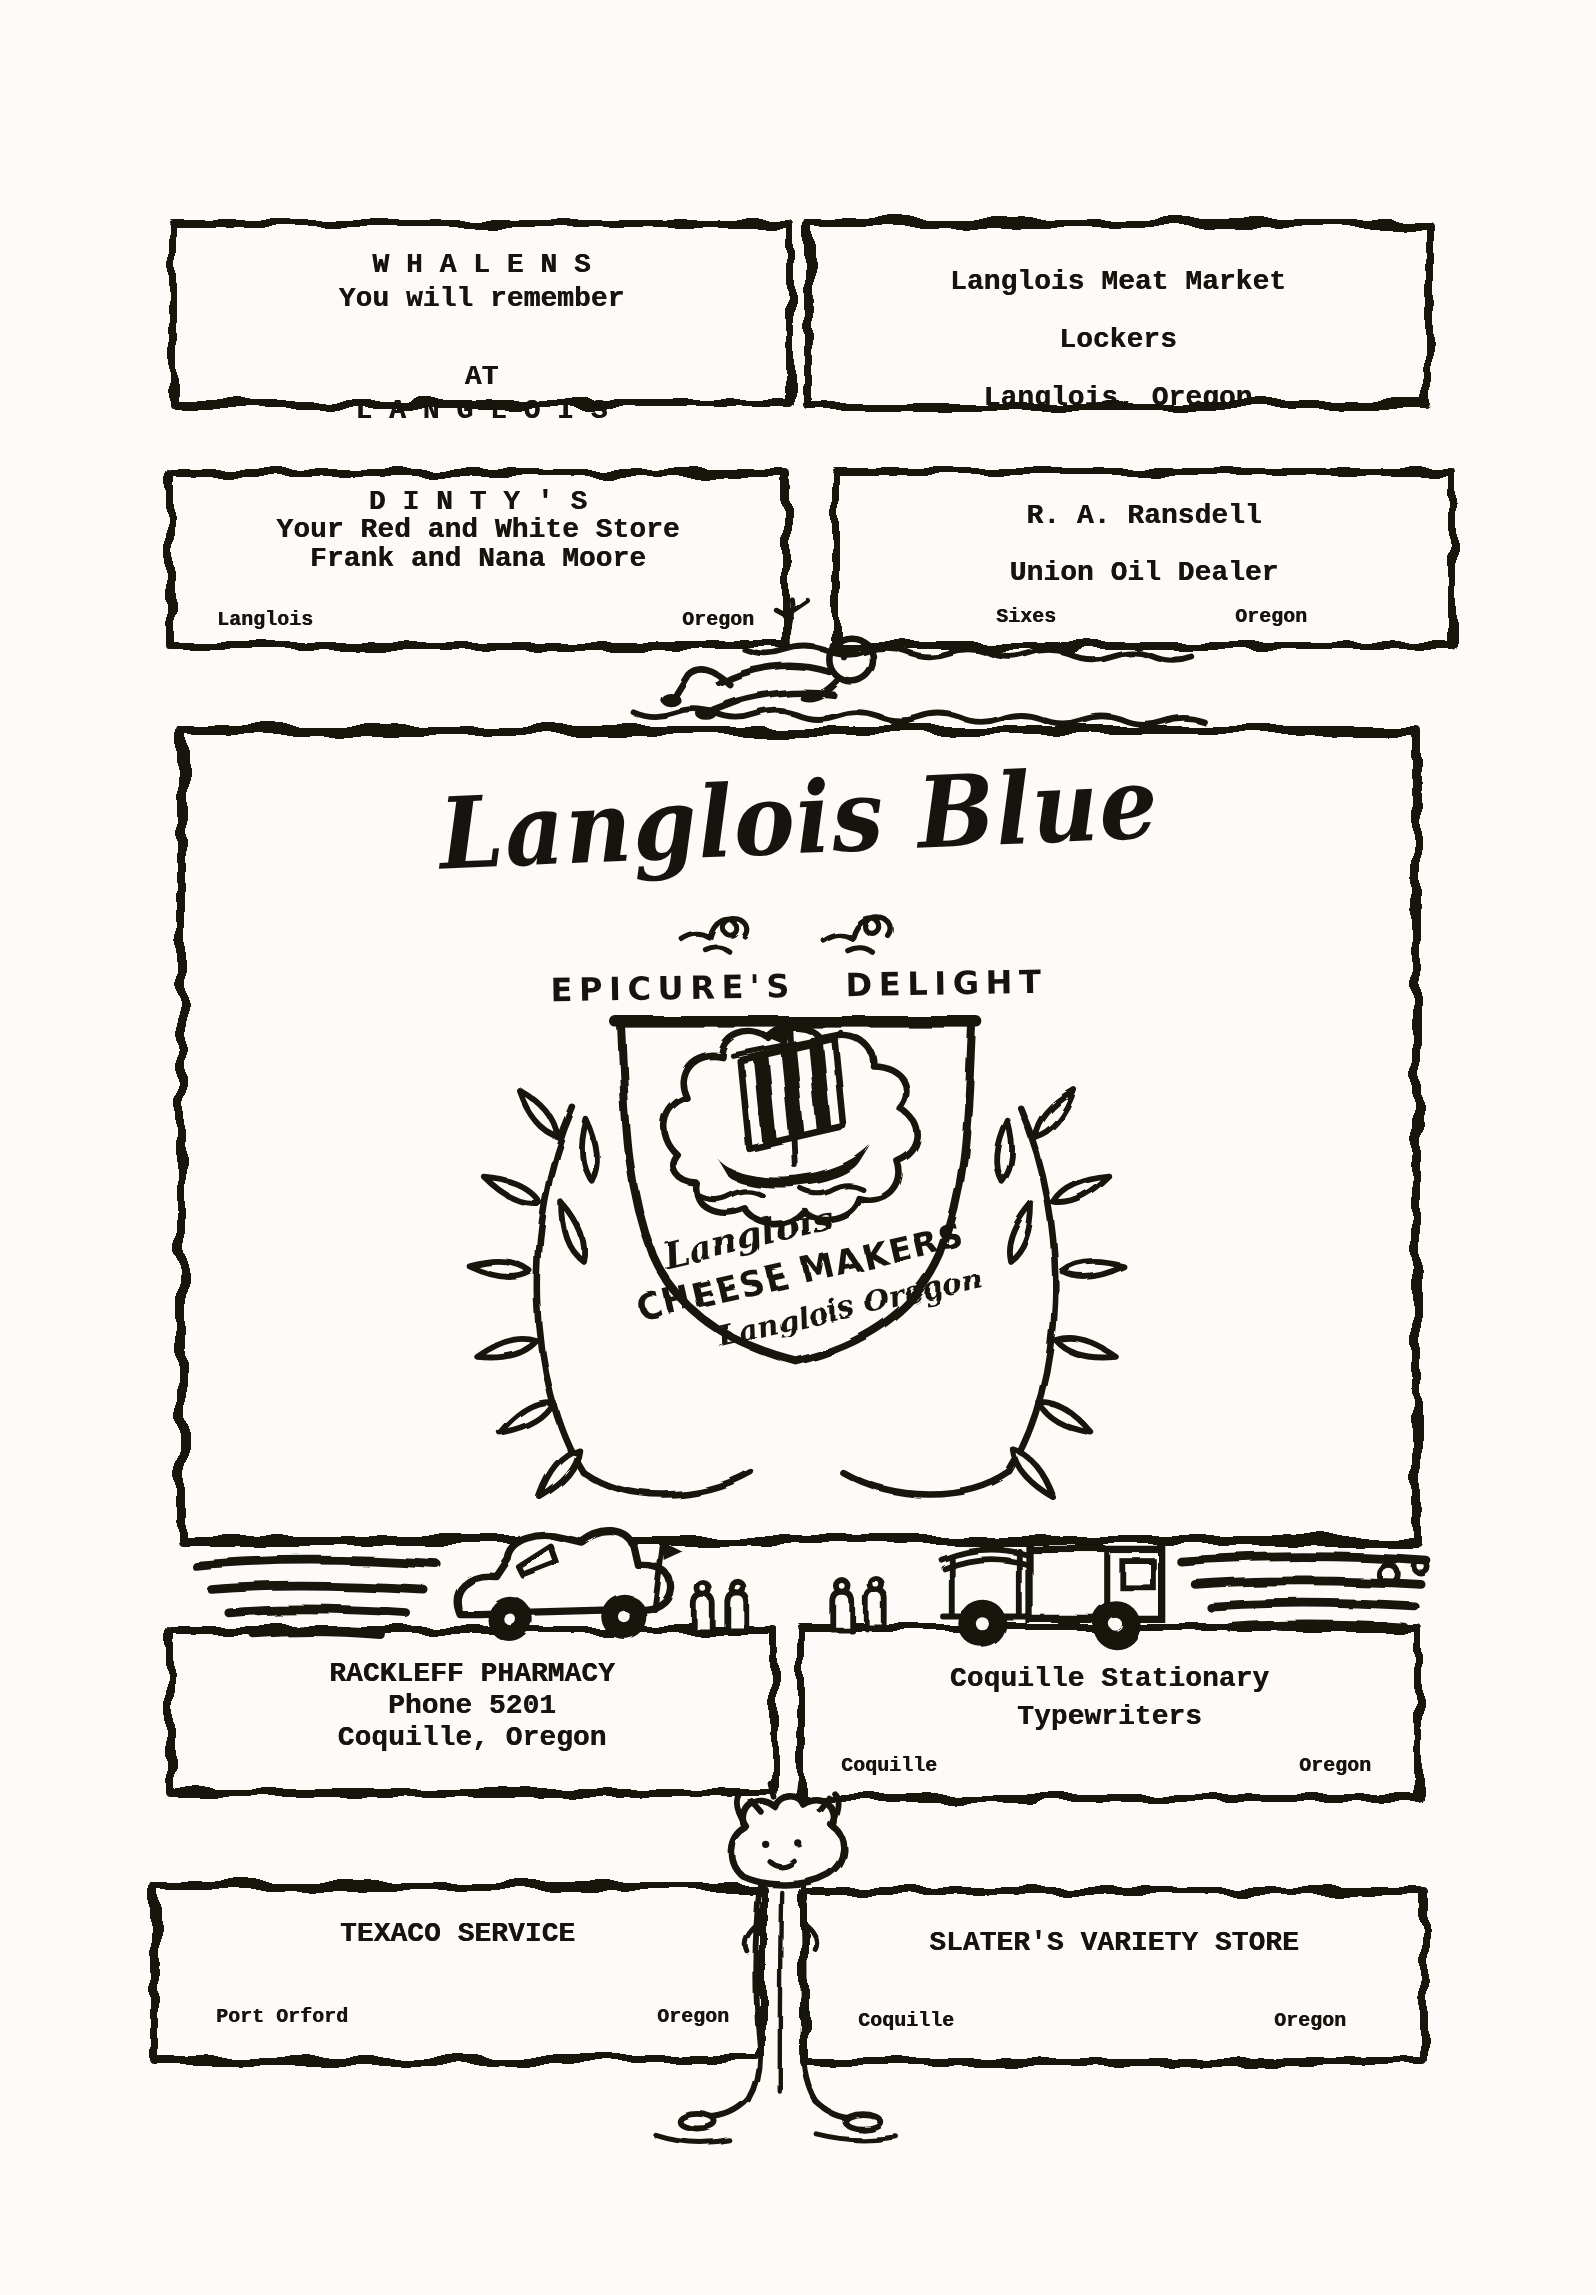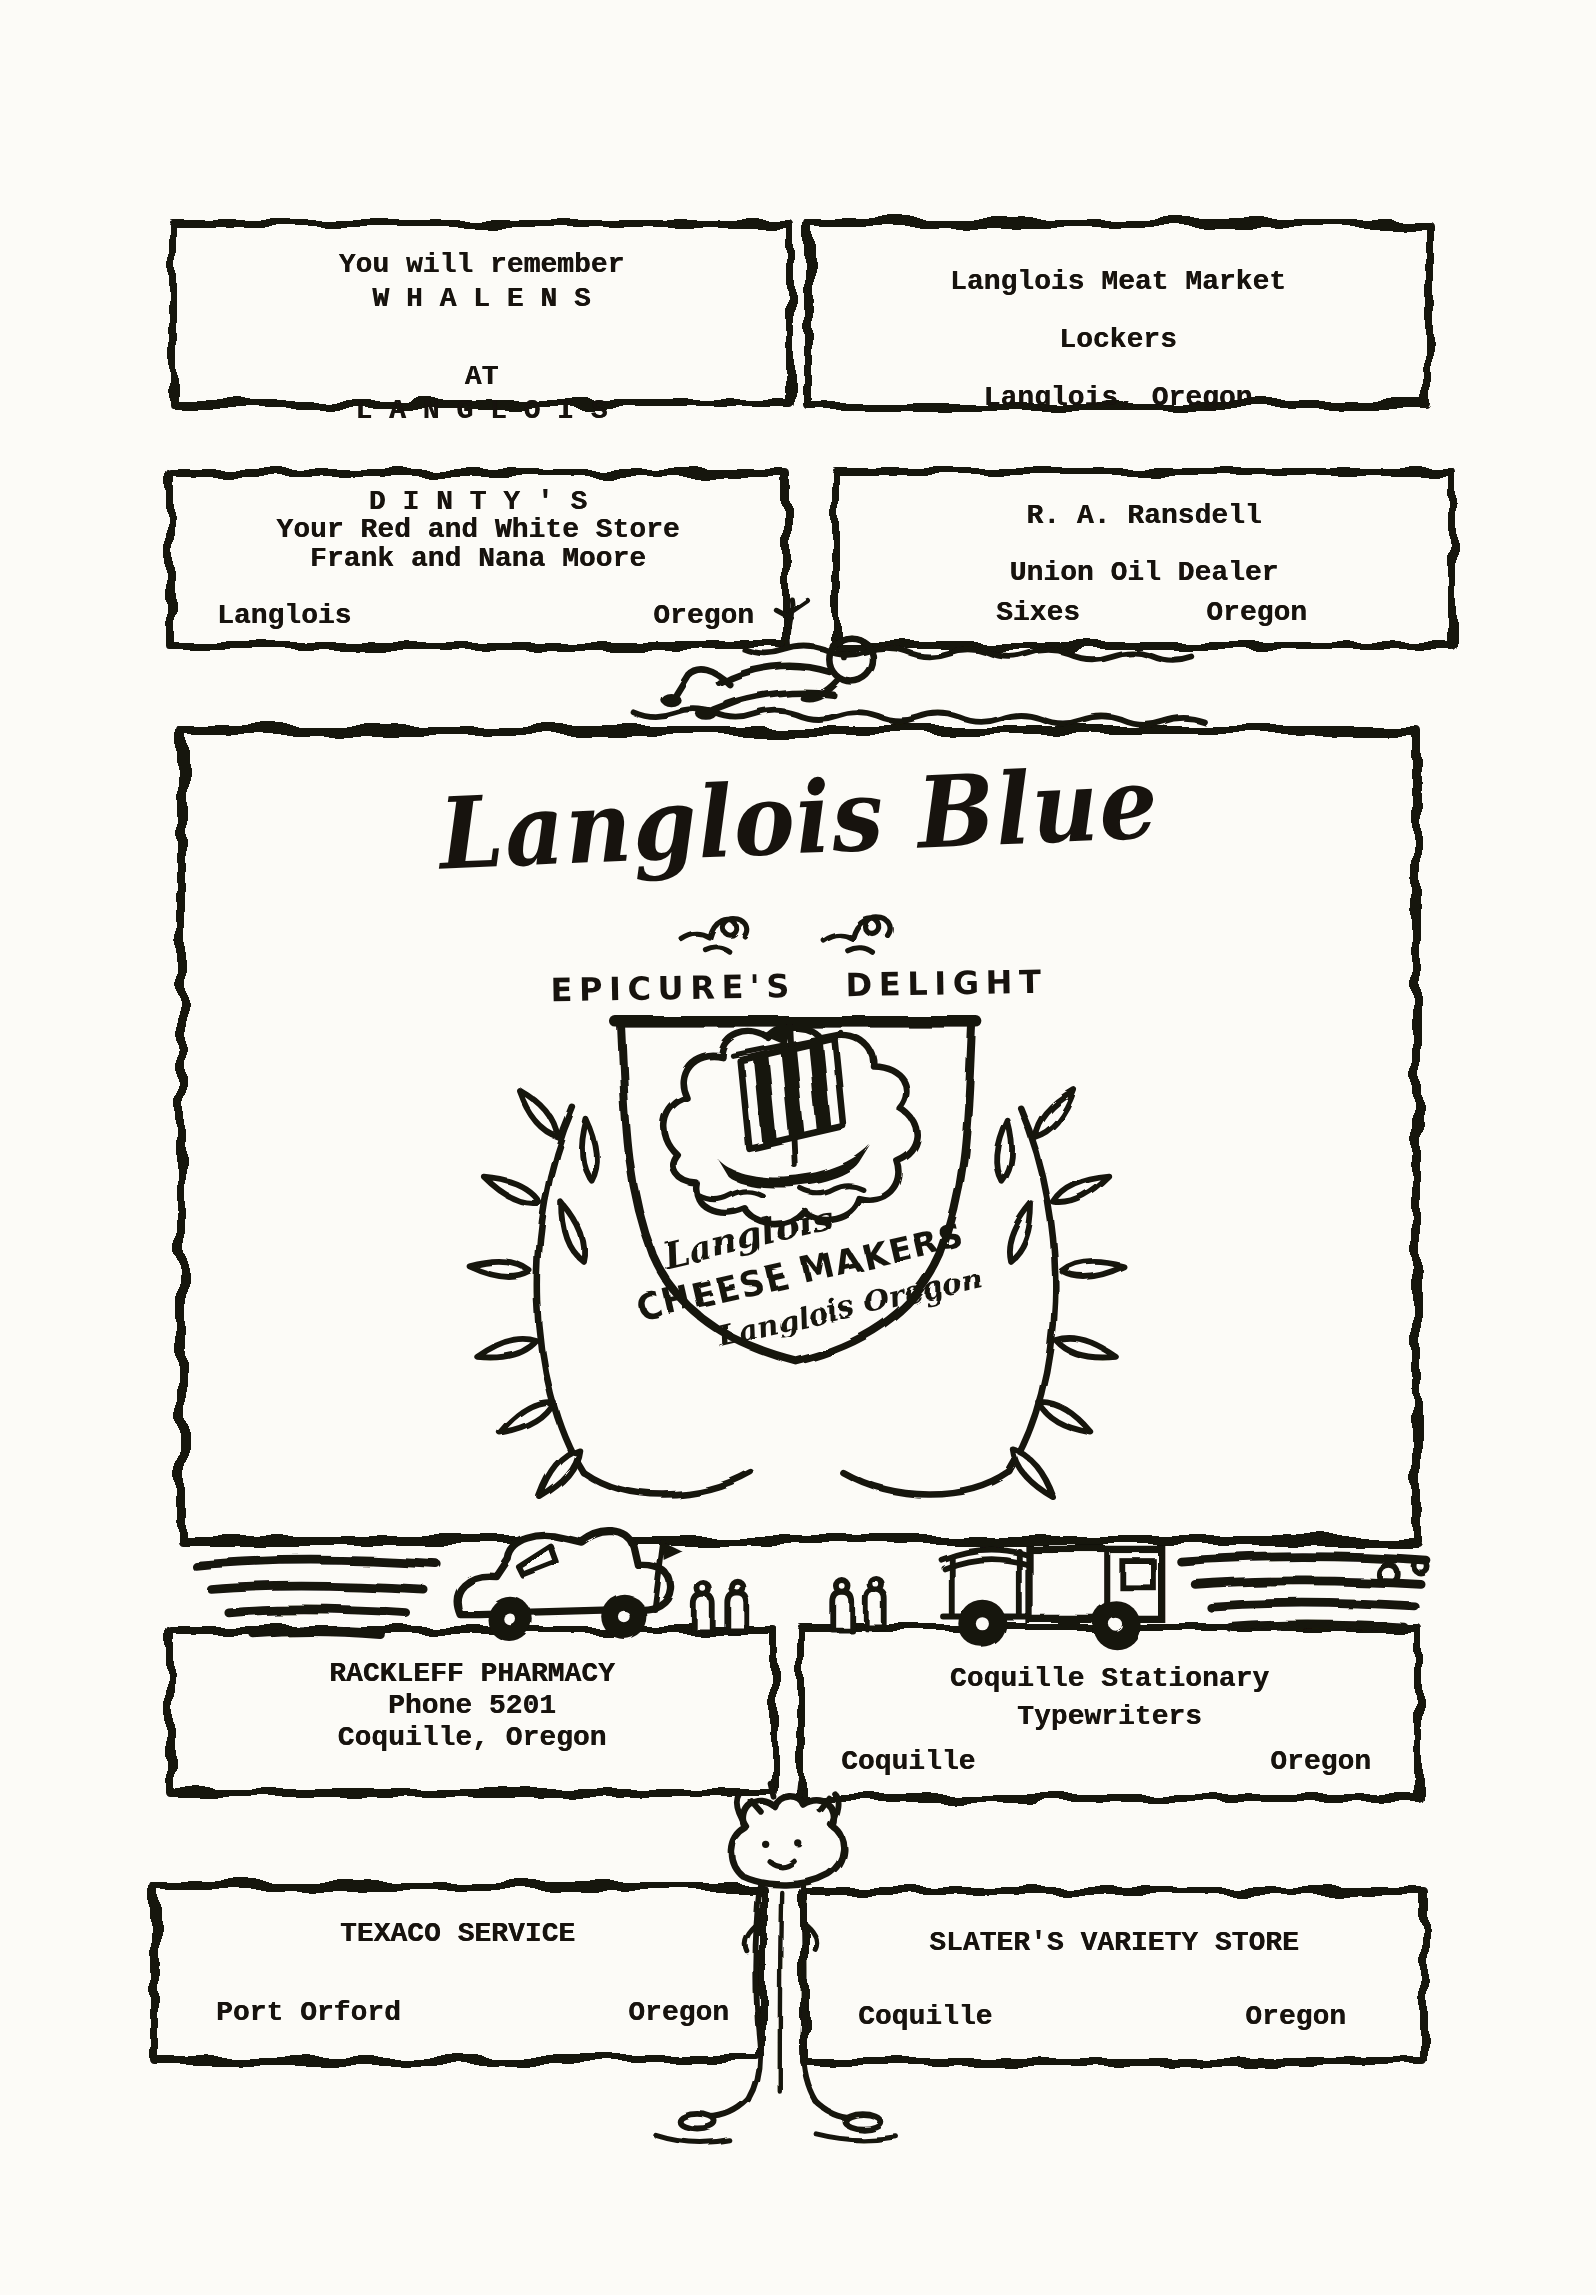--- a/index.html
+++ b/index.html
@@ -32,21 +32,21 @@
     text-align:center;
     font-weight:700;
     font-size:28px;
     line-height:34px;
     text-shadow:0.4px 0.3px 0 currentColor;
   }
   .content div{white-space:pre;}
   .footer-row{
     position:absolute;left:0;right:0;
     display:flex;justify-content:space-between;
-    font-weight:700;font-size:28px;
+    font-weight:700;font-size:20px;
     text-shadow:0.4px 0.3px 0 currentColor;
     white-space:pre;
   }
   
   .whalens .content{padding-top:28px;}
   .whalens .l3{margin-top:44px;}
   .meat .content{padding-top:34px;line-height:58px;}
   .dintys .content{padding-top:19px;line-height:28.4px;}
   .dintys .footer-row{bottom:19px;padding:0 36px 0 51px;}
   .ransdell .content{padding-top:31px;}
@@ -114,22 +114,22 @@
     </filter>
     <path id="leaf" d="M0,0 Q20,-30 0,-84 Q-20,-30 0,0 Z"></path>
   </defs>
 </svg>
 
 <div class="page">
 
   <div class="ad whalens" style="left:169px;top:220px;width:625px;height:188px;">
     <div class="wavy f-a"></div>
     <div class="content">
+      <div>W H A L E N S</div>
       <div>You will remember</div>
-      <div>W H A L E N S</div>
       <div class="l3">AT</div>
       <div>L A N G L O I S</div>
     </div>
   </div>
 
   <div class="ad meat" style="left:804px;top:219px;width:628px;height:191px;">
     <div class="wavy f-b"></div>
     <div class="content">
       <div>Langlois Meat Market</div>
       <div>Lockers</div>

